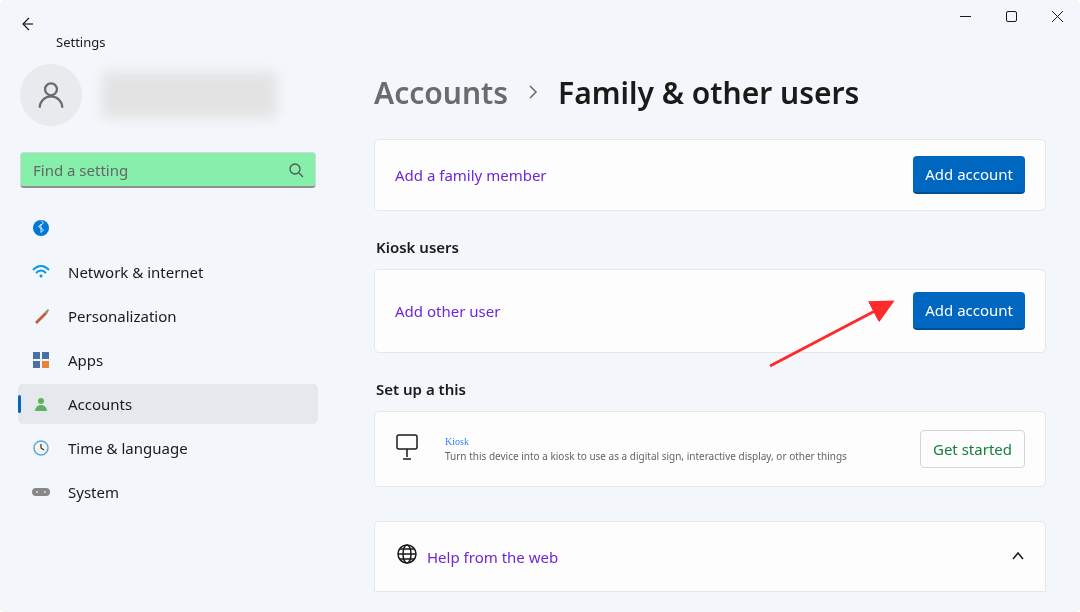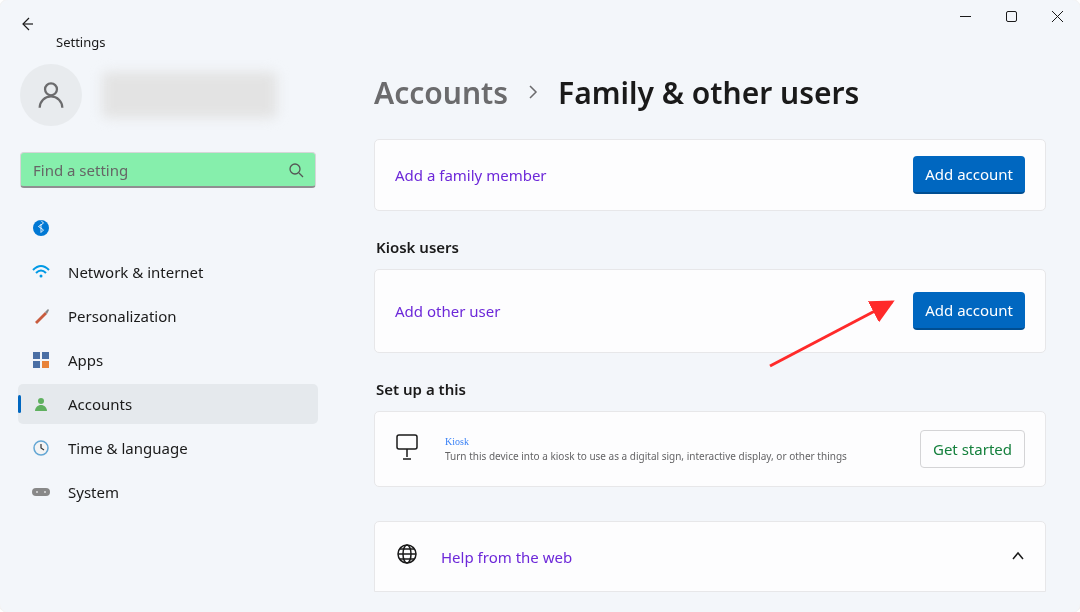--- a/index.html
+++ b/index.html
@@ -82,21 +82,21 @@
     background:#fdfdfe; border:1px solid #e7e7e9; border-radius:5px;
     padding: 18px 20px; display:flex; align-items:center; gap:22px;
   }
   .kiosk-icon { width:28px; color:#1a1a1a; }
   .kiosk-text { flex:1; }
   .kiosk-title { font-size:10px; color:#3b82f6;font-family:Liberation Serif, serif; }
   .kiosk-desc { font-size:10px; color:#646466; line-height:1.4; margin-top:2px; }
   
   .help-card {
     background:#fdfdfe; border:1px solid #e7e7e9; border-radius:5px 5px 0 0;
-    padding: 20px 20px; display:flex; align-items:center; gap:22px;
+    padding: 20px 20px; display:flex; align-items:center; gap:8px;
     margin-top: 34px;
   }
   .chev-up { margin-left:auto; color:#1a1a1a; }
   
   .arrow-annotation {
     position:absolute; pointer-events:none;
     left: 760px; top: 296px;
   }
 </style>
 </head>

